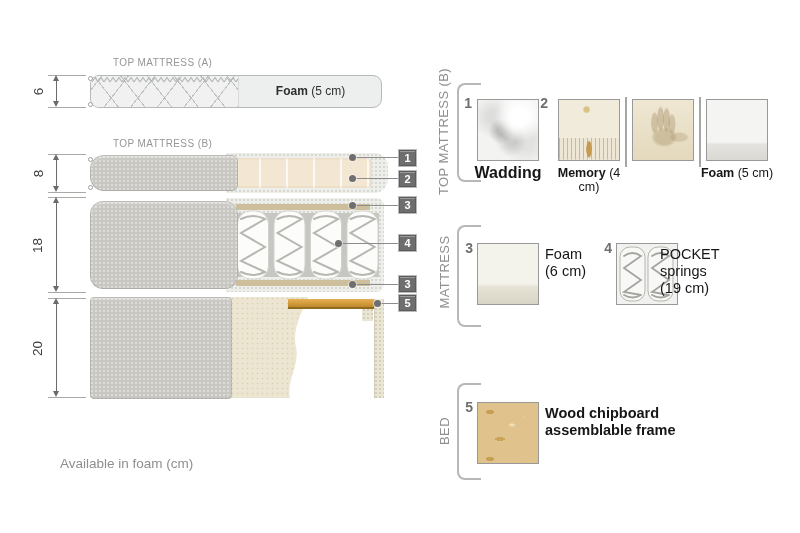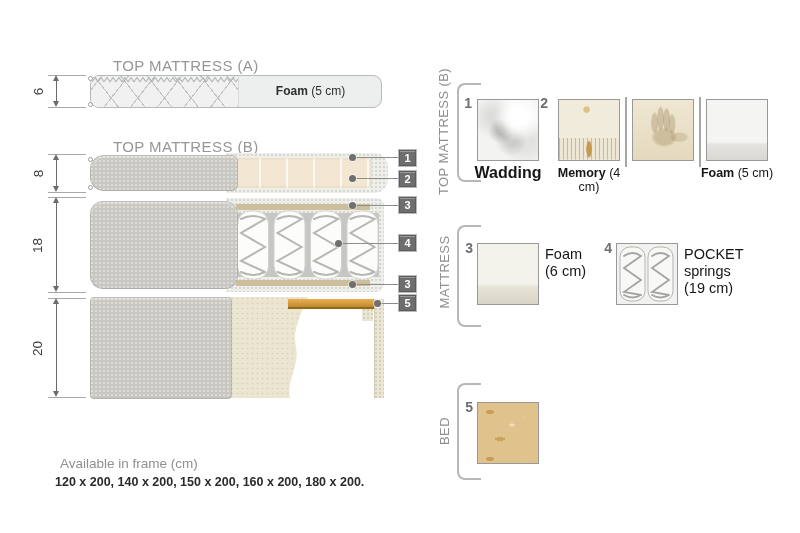--- a/index.html
+++ b/index.html
@@ -1,21 +1,21 @@
 <!DOCTYPE html>
 <html><head>
 <meta charset="utf-8">
 <style>
   html,body{margin:0;padding:0;background:#fff;}
   .stage{position:relative;width:800px;height:533px;background:#fff;overflow:hidden;
          font-family:"Liberation Sans",sans-serif;color:#1f1f1f;}
   .abs{position:absolute;}
   .b{font-weight:bold;}
   
-  .sec-title{position:absolute;font-size:15px;letter-spacing:.4px;color:#969696;}
+  .sec-title{position:absolute;font-size:10px;letter-spacing:.4px;color:#969696;}
   .dim-num{position:absolute;width:26px;text-align:center;font-size:13.5px;color:#3d3d3d;
            transform:rotate(-90deg);}
   .dim-tick{position:absolute;left:48px;width:38px;height:1px;background:#a9a9a6;}
   .dim-line{position:absolute;left:56px;width:1px;background:#6b6b6b;}
   .dim-arr{position:absolute;left:53px;width:0;height:0;
            border-left:3.5px solid transparent;border-right:3.5px solid transparent;}
   .dim-arr.up{border-bottom:6px solid #6b6b6b;}
   .dim-arr.down{border-top:6px solid #6b6b6b;}
   .fabric{background-color:#c8c7c2;
           background-image:radial-gradient(rgba(255,255,255,.38) 1px,rgba(0,0,0,0) 1.3px);
@@ -276,27 +276,29 @@
       <g transform="translate(3,3)">
         <rect x="0" y="0" width="25" height="54" rx="10" fill="#f8f8f6" stroke="#b5b5b0"></rect>
         <path d="M4,9 Q12.5,3 21,9 L4,21 L21,33 L4,45 L21,48 M4,48 Q12.5,53 21,48" fill="none" stroke="#a5a5a0" stroke-width="1.8" stroke-linecap="round"></path>
       </g>
       <g transform="translate(31,3)">
         <rect x="0" y="0" width="25" height="54" rx="10" fill="#f8f8f6" stroke="#b5b5b0"></rect>
         <path d="M4,9 Q12.5,3 21,9 L4,21 L21,33 L4,45 L21,48 M4,48 Q12.5,53 21,48" fill="none" stroke="#a5a5a0" stroke-width="1.8" stroke-linecap="round"></path>
       </g>
     </svg>
   </div>
-  <div class="side-label" style="left:684px;top:246px;width:74px">
+  <div class="side-label" style="left:660px;top:246px;width:74px">
     <span class="b" style="display:inline">POCKET springs</span>
     <span>(19 cm)</span>
   </div>
 
   <div class="bracket" style="left:457px;top:383px;height:97px;"></div>
   <div class="vtitle" style="left:415px;top:423px;width:60px;">BED</div>
 
   <div class="lnum" style="left:459px;top:399px">5</div>
   <div class="limg chipboard" style="left:477px;top:402px"></div>
-
-  <div class="footer-gray" style="left:60px;top:456px">Available in frame (cm)</div>
-  <div class="footer-sizes" style="left:55px;top:475px">120 x 200, 140 x 200, 150 x 200, 160 x 200, 180 x 200.</div>
+  <div class="side-label b" style="left:545px;top:405px;width:135px">
+    <span class="b" style="display:inline;font-weight:bold">Wood chipboard assemblable frame</span>
+  </div>
+
+  <div class="footer-gray" style="left:60px;top:456px">Available in foam (cm)</div>
 
 </div>
 
 </body></html>

